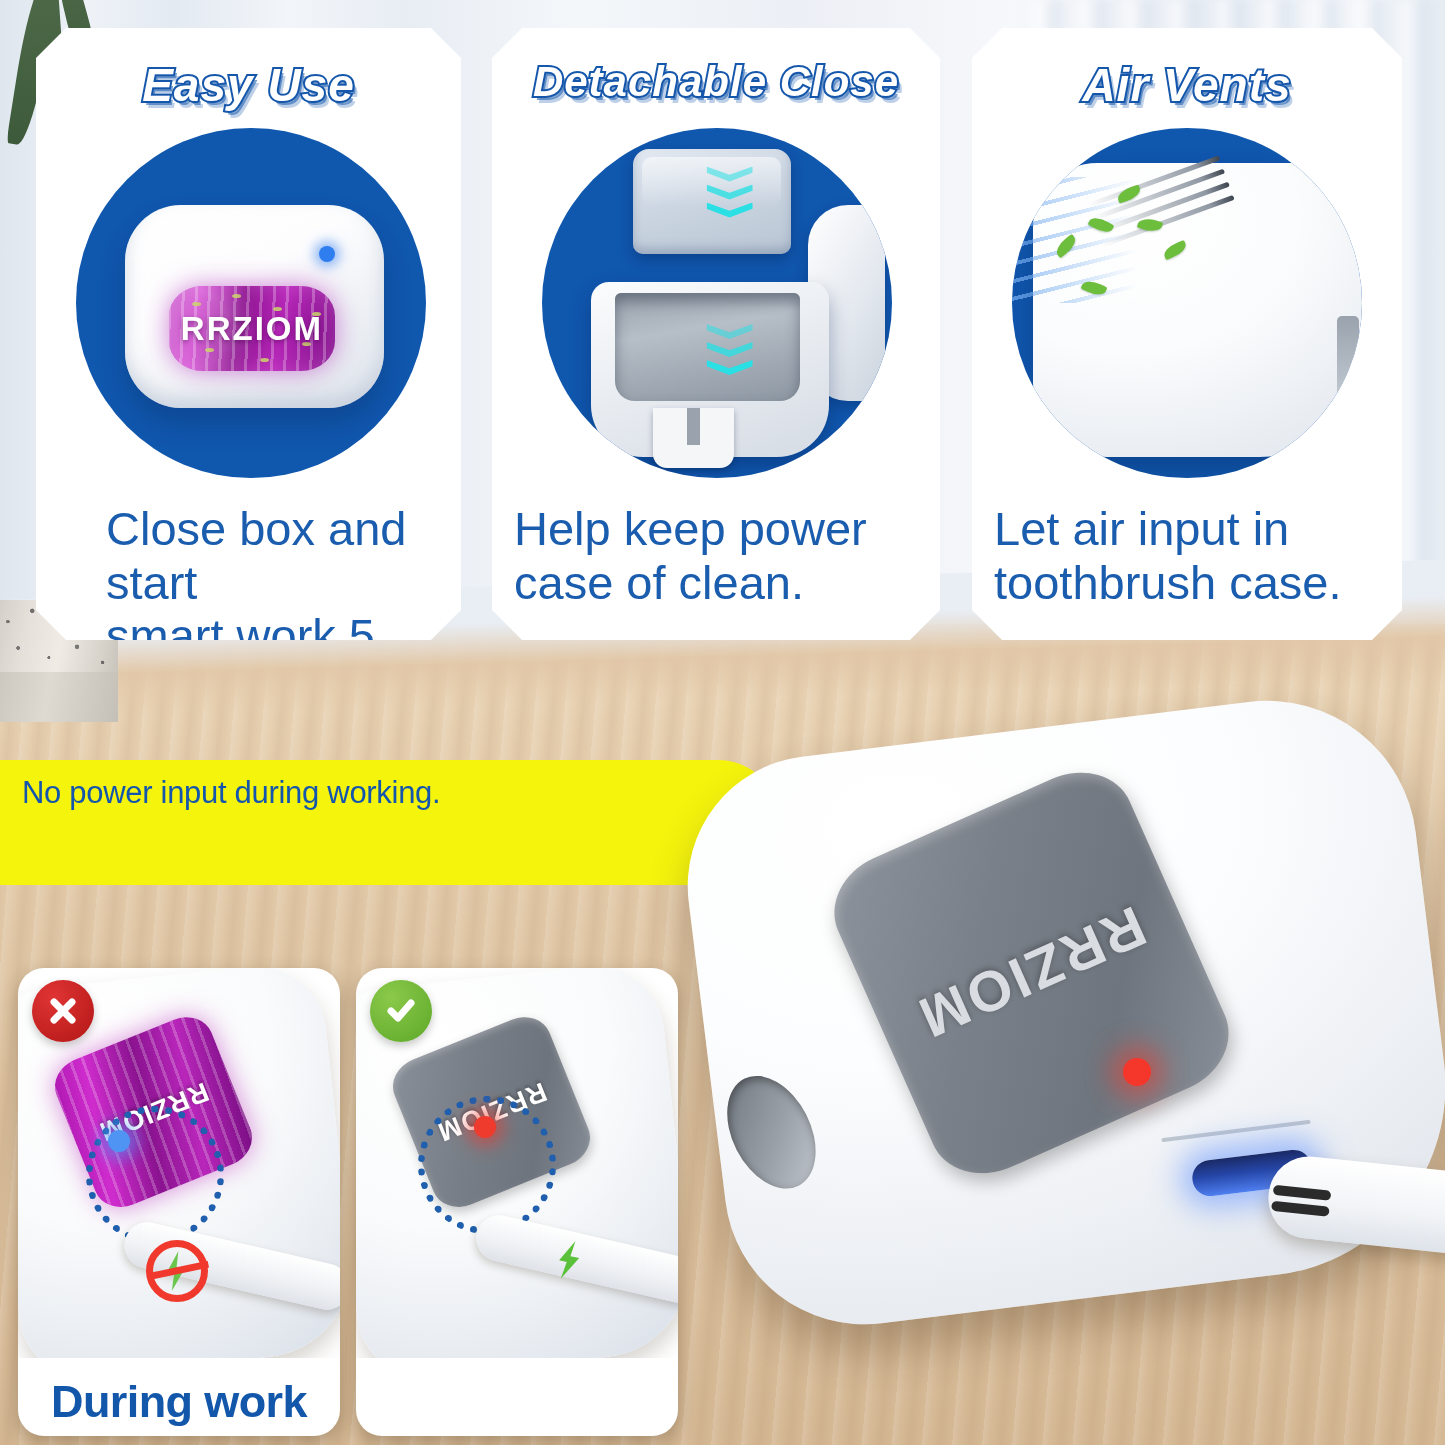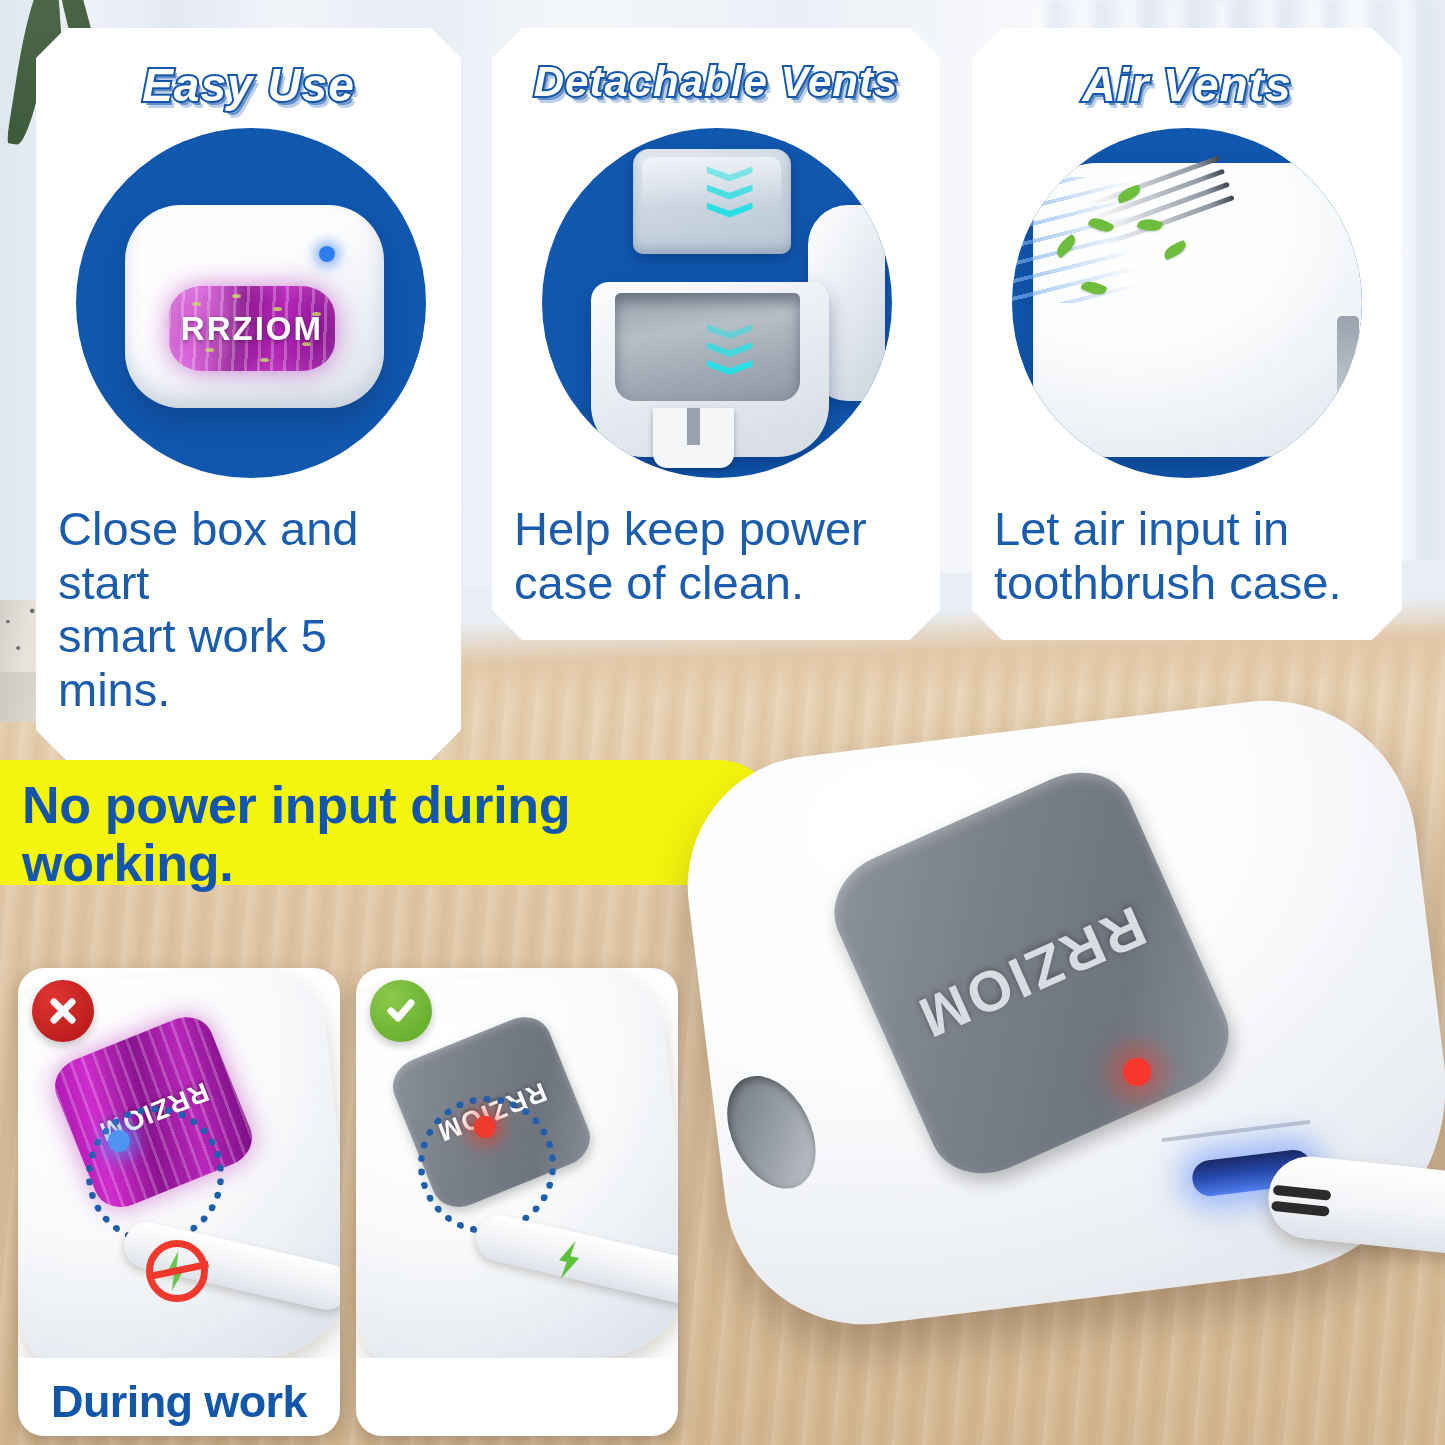--- a/index.html
+++ b/index.html
@@ -227,21 +227,21 @@
     box-shadow:0 1px 2px rgba(0,60,0,.25);}
 
   
   .note {
     position:absolute; left:0; top:760px; width:780px; height:125px;
     background:#f4f40d;
     border-radius:0 62px 62px 0;
     padding:12px 0 0 22px;
   }
   .note-kicker{ font-size:46px; font-weight:bold; color:#1455ad; line-height:1.05; }
-  .note-text{ font-size:52px; font-weight:bold; color:#1455ad; line-height:1.12;
+  .note-text{ font-size:31px; font-weight:normal; color:#1455ad; line-height:1.12;
     letter-spacing:-0.3px; margin-top:4px; }
 
   
   .scard{
     position:absolute; background:#fff; border-radius:26px;
     box-shadow:0 6px 18px rgba(60,45,25,.28);
     overflow:hidden;
   }
   .scard-img{ position:absolute; left:0; right:0; top:0; bottom:78px; overflow:hidden; }
   .scard-cap{
@@ -380,50 +380,50 @@
   <div>
     <div class="leaf" style="left:6px;top:-30px;width:26px;height:175px;transform:rotate(9deg);"></div>
     <div class="leaf" style="left:46px;top:-40px;width:24px;height:200px;transform:rotate(-4deg);"></div>
     <div class="leaf" style="left:88px;top:-55px;width:22px;height:150px;transform:rotate(-16deg);"></div>
 
   </div>
   <div class="pot"></div>
   <div class="pot-bottom"></div>
 </div>
 
-<div class="card" style="left:36px;top:28px;width:425px;height:732px;">
+<div class="card" style="left:36px;top:28px;width:425px;height:612px;">
 
   <div class="card-title">Easy Use</div>
 
   <div class="card-circle" style="left:40px;top:100px;width:350px;height:350px;">
     <div class="eu-device">
       <div class="eu-led"></div>
       <div class="eu-badge">
         <div class="eu-badge-wave"></div>
         <span class="speck" style="left:14%;top:18%;"></span>
         <span class="speck" style="left:38%;top:9%;"></span>
         <span class="speck" style="left:63%;top:24%;"></span>
         <span class="speck" style="left:22%;top:72%;"></span>
         <span class="speck" style="left:55%;top:84%;"></span>
         <span class="speck" style="left:80%;top:66%;"></span>
         <span class="speck" style="left:86%;top:30%;"></span>
         <div class="eu-badge-label">RRZIOM</div>
       </div>
     </div>
   </div>
 
-  <div class="card-cap" style="top:474px;">
+  <div class="card-cap" style="top:474px;margin-left:48px;">
     <div>Close box and start</div>
     <div>smart work 5 mins.</div>
   </div>
 </div>
 
 <div class="card" style="left:492px;top:28px;width:448px;height:612px;">
 
-  <div class="card-title" style="font-size:42px;">Detachable Vents</div>
+  <div class="card-title" style="font-size:42px;">Detachable Close</div>
 
   <div class="card-circle" style="left:50px;top:100px;width:350px;height:350px;">
     <div class="dc-lid"></div>
     <div class="chev-stack" style="left:47%;top:11%;">
       <div class="chev" style="opacity:.55;"></div>
       <div class="chev" style="opacity:.8;"></div>
       <div class="chev"></div>
     </div>
     <div class="dc-hinge"></div>
     <div class="dc-base">

